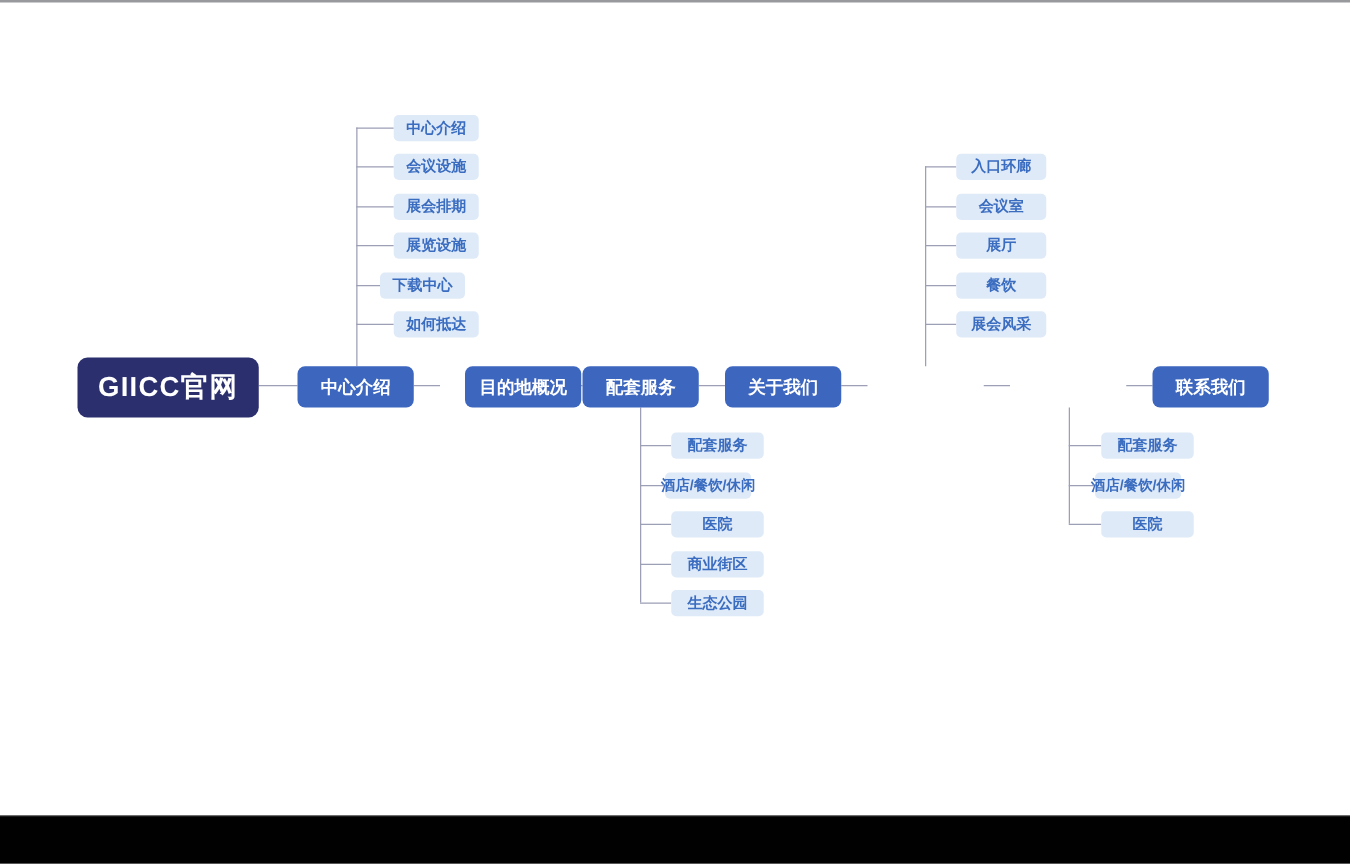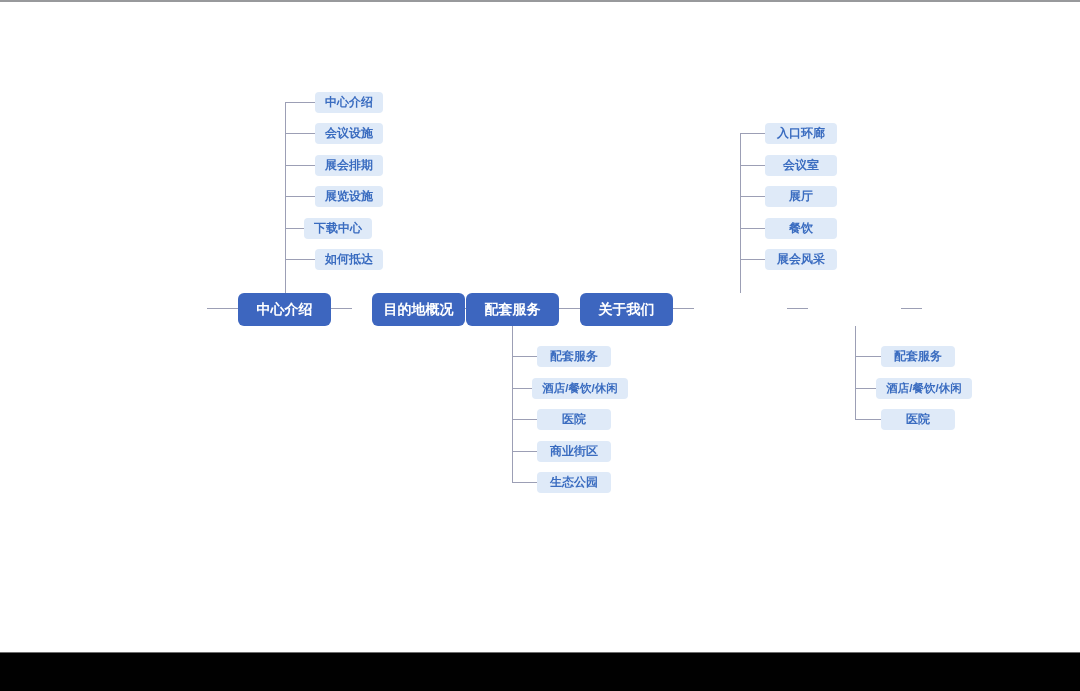--- a/index.html
+++ b/index.html
@@ -19,21 +19,21 @@
     background:#3d66bf;border-radius:6px;color:#ffffff;font-weight:700;font-size:14px;
     display:flex;align-items:center;justify-content:center;cursor:pointer;
   }
   .node-sub{
     position:absolute;height:21px;width:68px;
     background:#dfeaf8;border-radius:4px;color:#3a6cc0;font-weight:700;font-size:12px;
     display:flex;align-items:center;justify-content:center;white-space:nowrap;cursor:pointer;
   }
   .w72{width:72px;}
   .w74{width:74px;}
-  .w84{width:96px;font-size:11.5px;}
+  .w84{width:69px;font-size:11.5px;}
   .hline{position:absolute;height:1px;background:#9c9fb5;}
   .vline{position:absolute;width:1px;background:#9c9fb5;}
 </style>
 </head>
 <body>
 
 <div class="stage">
   <div class="topline"></div>
 
   <div class="hline" style="left:207px;top:308px;width:31px;"></div>
@@ -83,19 +83,21 @@
   <div class="node-sub w74" style="left:537px;top:472px;">生态公园</div>
 
   <div class="vline" style="left:855px;top:326px;height:93px;"></div>
   <div class="hline" style="left:855px;top:356px;width:26px;"></div>
   <div class="hline" style="left:855px;top:388px;width:21px;"></div>
   <div class="hline" style="left:855px;top:419px;width:26px;"></div>
   <div class="node-sub w74" style="left:881px;top:346px;">配套服务</div>
   <div class="node-sub w84" style="left:876px;top:378px;">酒店/餐饮/休闲</div>
   <div class="node-sub w74" style="left:881px;top:409px;">医院</div>
 
+  <div class="node-root">GIICC官网</div>
   <div class="node-main" style="left:238px;">中心介绍</div>
   <div class="node-main" style="left:352px;margin-left:20px;">目的地概况</div>
   <div class="node-main" style="left:466px;">配套服务</div>
   <div class="node-main" style="left:580px;">关于我们</div>
+  <div class="node-main" style="left:922px;">联系我们</div>
 
   <div class="bottombar"></div>
 </div>
 
 </body></html>

